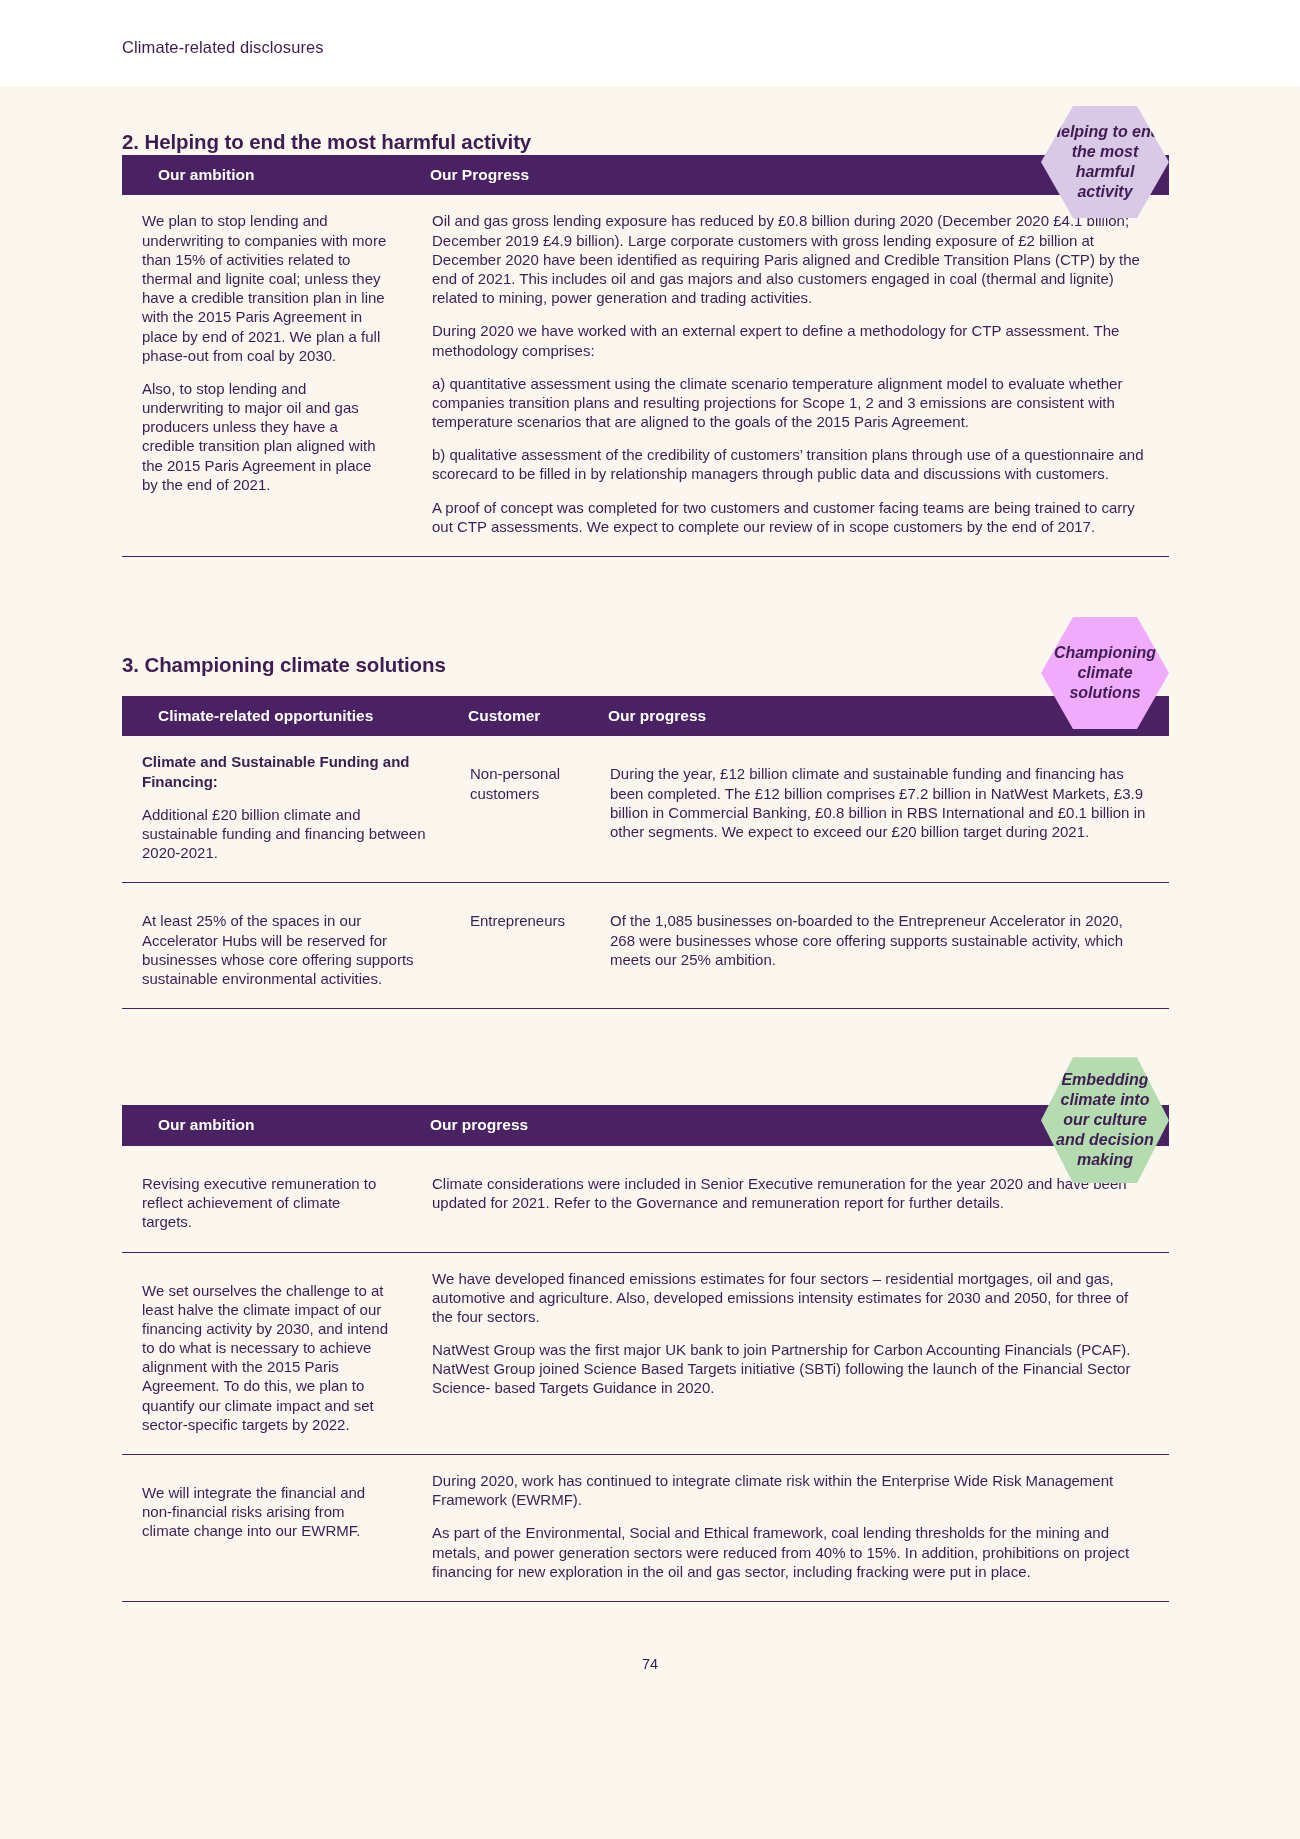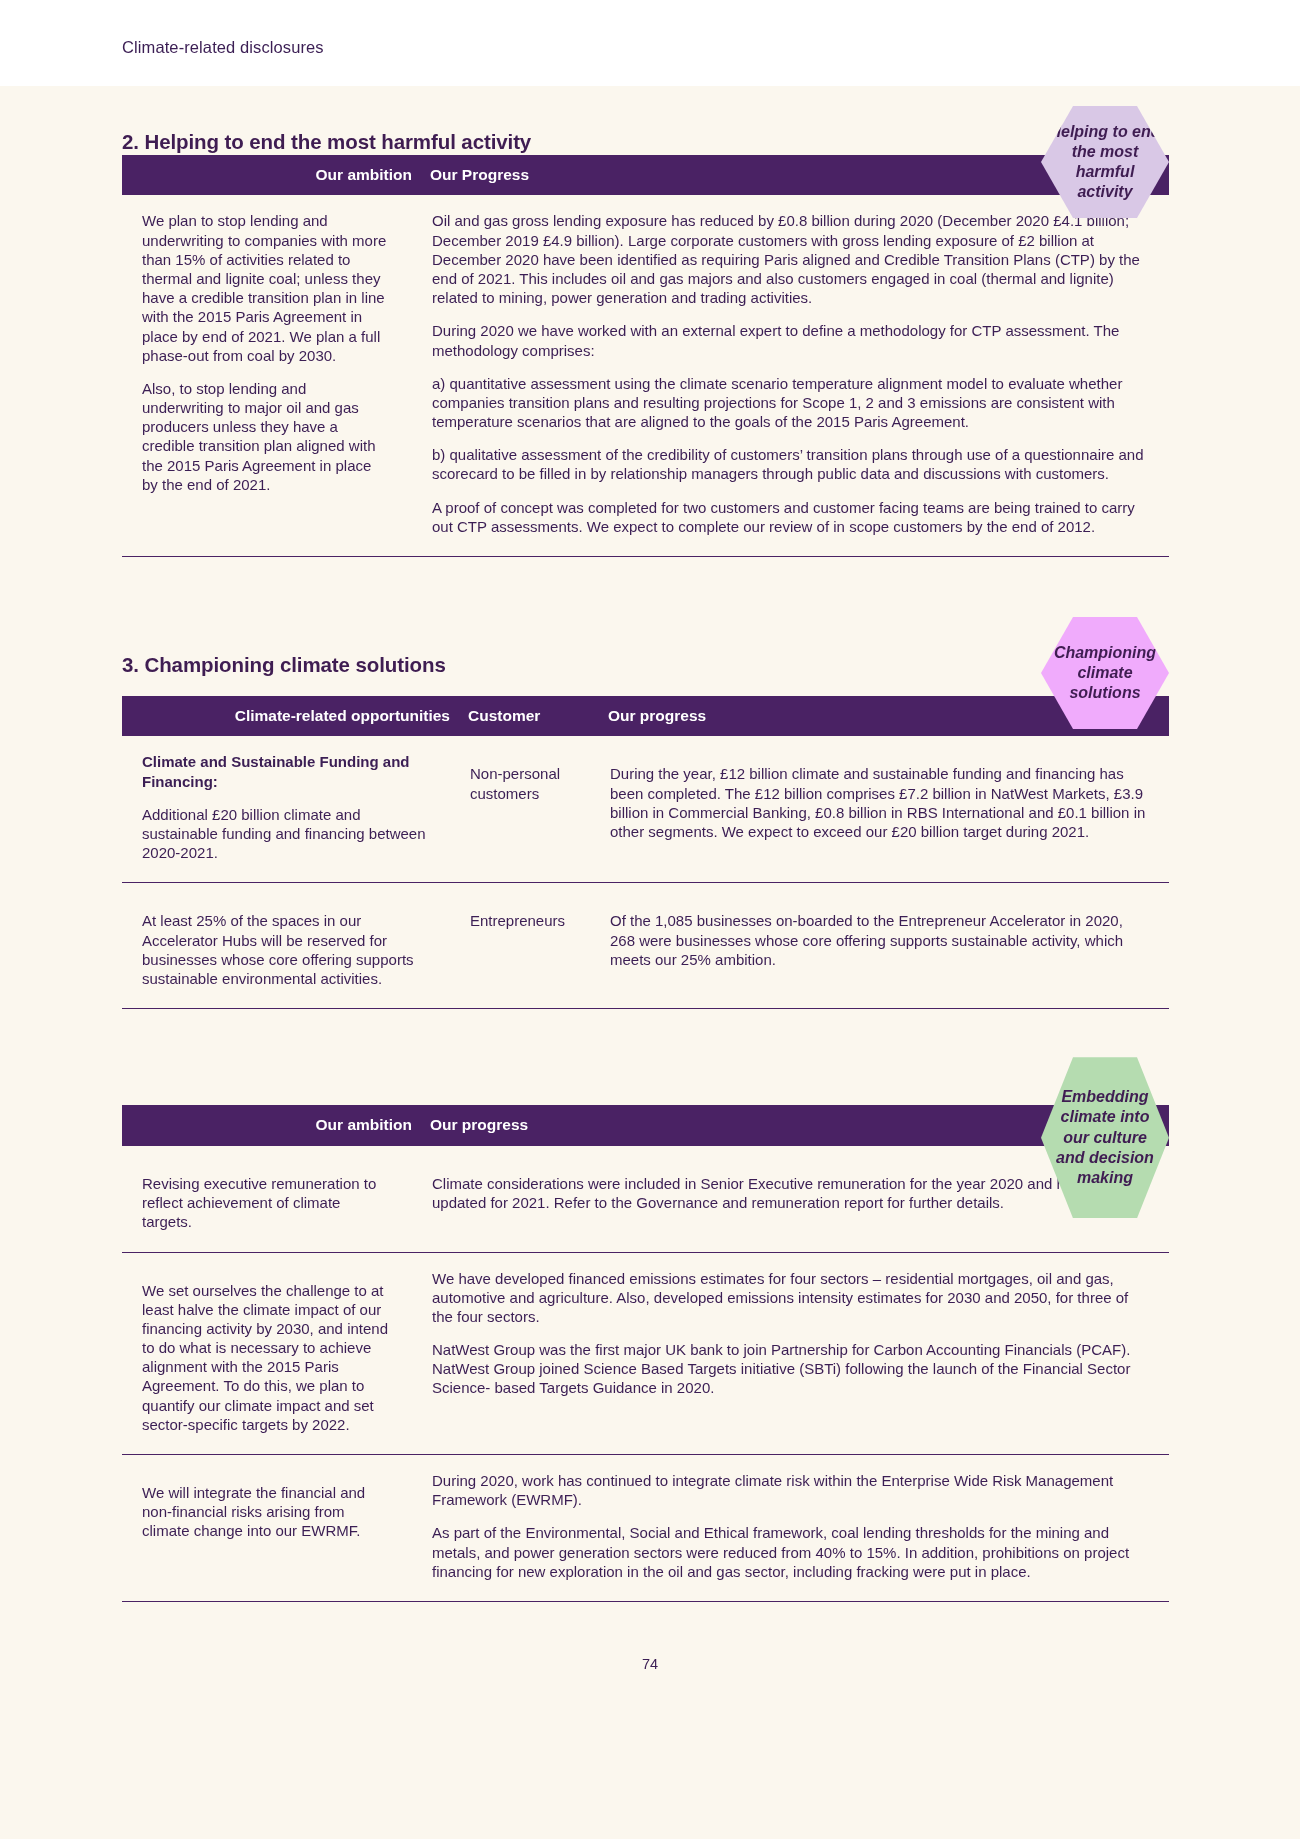--- a/index.html
+++ b/index.html
@@ -101,21 +101,21 @@
   .tbl thead th {
     background: #4a2264;
     color: #ffffff;
     font-size: 15.5px;
     font-weight: bold;
     text-align: left;
     padding: 11px 0 12px 18px;
     line-height: 1.15;
     vertical-align: middle;
   }
-  .tbl thead th.first { padding-left: 20px; text-align: right; }
+  .tbl thead th.first { padding-left: 36px; }
 
   .tbl tbody td {
     font-size: 15px;
     line-height: 1.28;
     color: #3b1e54;
     vertical-align: top;
     padding: 16px 22px 20px 20px;
     border-bottom: 1.5px solid #4a2264;
     background: transparent;
   }
@@ -151,21 +151,21 @@
     background: #f0abfc;
   }
 
   
   .sec4-wrap { position: relative; padding-top: 96px; }
   .sec4-title { margin-left: 122px; margin-bottom: 18px; }
   .sec4-hex {
     left: 1041px;
     top: 48px;
     background: #b5dcb0;
-    height: 161px;
+    height: 126px;
   }
 
   .footer-rule {
     width: 1047px;
     margin-left: 122px;
     height: 1.5px;
     background: #4a2264;
   }
 
   .page-number {
@@ -209,21 +209,21 @@
           <tr>
             <td>
               <p>We plan to stop lending and underwriting to companies with more than 15% of activities related to thermal and lignite coal; unless they have a credible transition plan in line with the 2015 Paris Agreement in place by end of 2021. We plan a full phase-out from coal by 2030.</p>
               <p>Also, to stop lending and underwriting to major oil and gas producers unless they have a credible transition plan aligned with the 2015 Paris Agreement in place by the end of 2021.</p>
             </td>
             <td>
               <p>Oil and gas gross lending exposure has reduced by £0.8 billion during 2020 (December 2020 £4.1 billion; December 2019 £4.9 billion). Large corporate customers with gross lending exposure of £2 billion at December 2020 have been identified as requiring Paris aligned and Credible Transition Plans (CTP) by the end of 2021. This includes oil and gas majors and also customers engaged in coal (thermal and lignite) related to mining, power generation and trading activities.</p>
               <p class="tight">During 2020 we have worked with an external expert to define a methodology for CTP assessment. The methodology comprises:</p>
               <p class="tight">a) quantitative assessment using the climate scenario  temperature alignment model to evaluate whether companies transition plans and resulting projections for Scope 1, 2 and 3 emissions are consistent with temperature scenarios that are aligned to the goals of the 2015 Paris Agreement.</p>
               <p>b) qualitative assessment of the credibility of customers’ transition plans through use of a questionnaire and scorecard to be filled in by relationship managers through public data and discussions with customers.</p>
-              <p>A proof of concept was completed for two customers and customer facing teams are being trained to carry out CTP assessments. We expect to complete our review of in scope customers by the end of 2012.</p>
+              <p>A proof of concept was completed for two customers and customer facing teams are being trained to carry out CTP assessments. We expect to complete our review of in scope customers by the end of 2017.</p>
             </td>
           </tr>
         </tbody>
       </table>
     </div>
 
     <div class="section sec3-wrap">
 
       <div class="hex sec3-hex">
         <span class="hex-label">Championing climate solutions</span>

